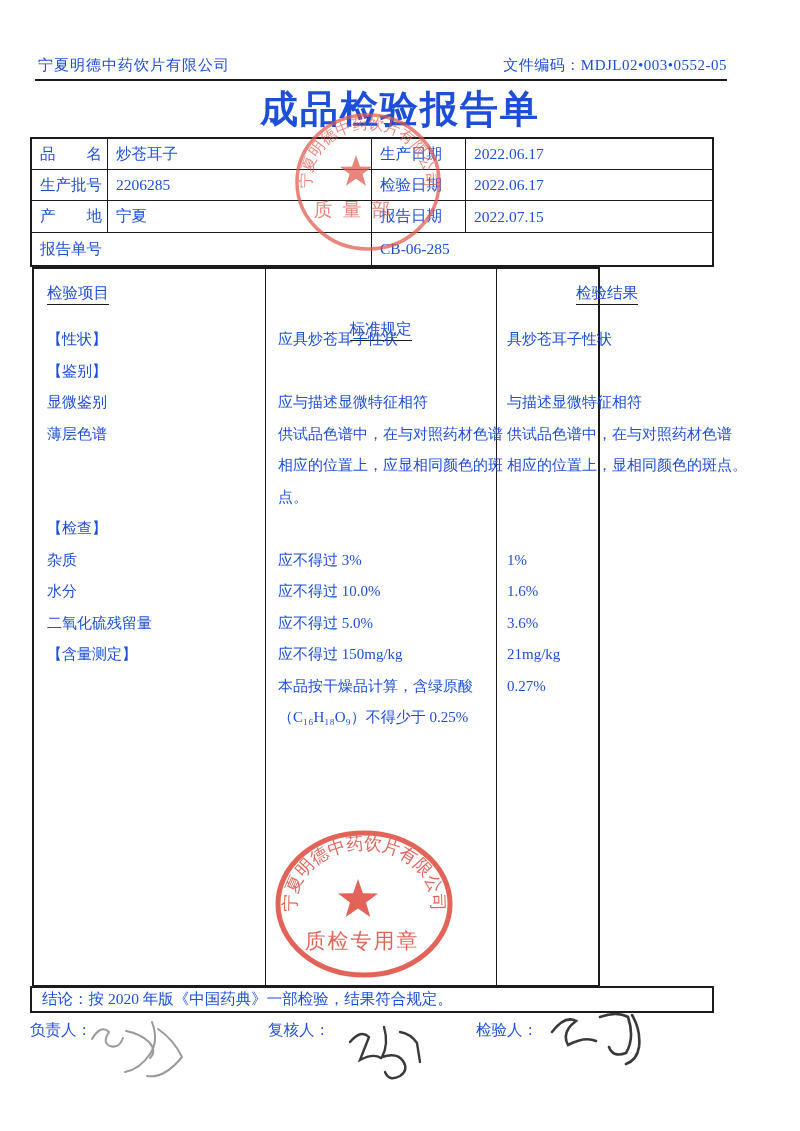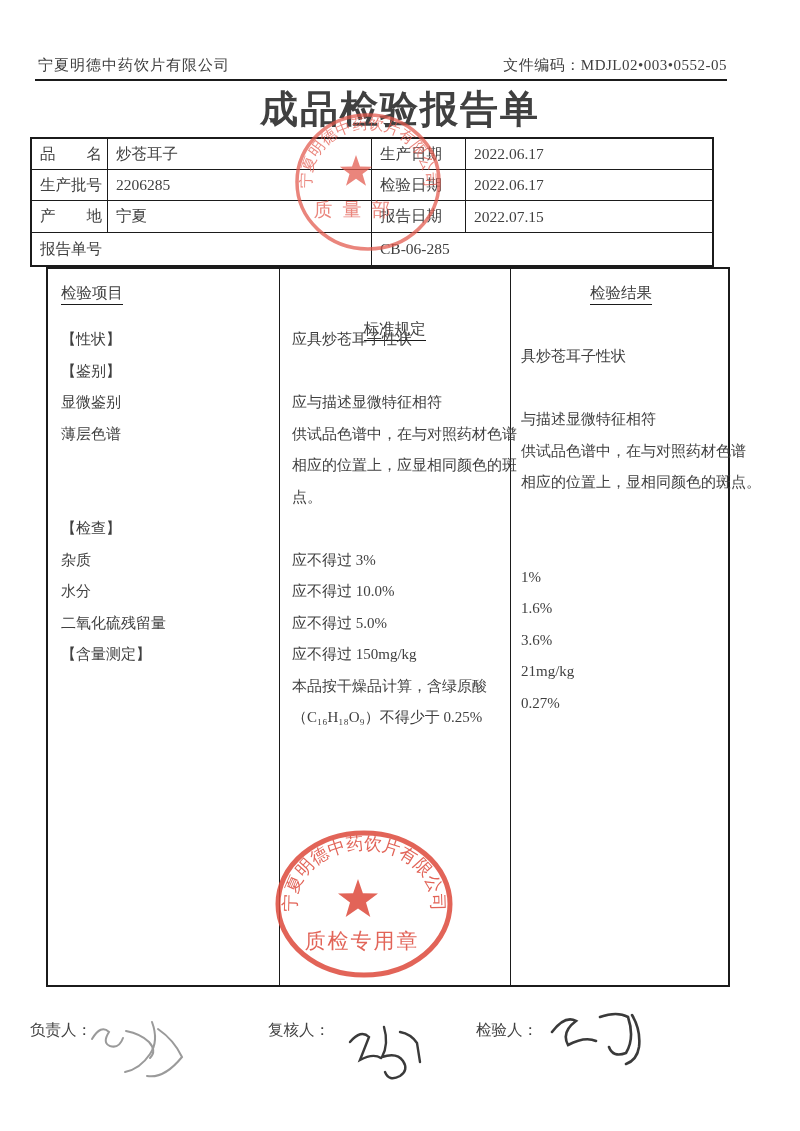--- a/index.html
+++ b/index.html
@@ -1,18 +1,18 @@
 <!DOCTYPE html>
 <html><head>
 <meta charset="utf-8">
 <style>
   html,body{margin:0;padding:0;background:#e8e8e8;}
   .page{
     position:relative;width:800px;height:1131px;background:#ffffff;
-    font-family:"Liberation Serif","DejaVu Serif",serif;color:#404040;
+    font-family:"Liberation Serif","DejaVu Serif",serif;color:#1d4ed8;
     overflow:hidden;margin:0 auto;
   }
   .abs{position:absolute;}
   
   .company{left:38px;top:56px;font-size:15px;letter-spacing:1px;}
   .doccode{right:73px;top:56px;font-size:15px;letter-spacing:.5px;}
   .hrule{left:35px;top:79px;width:692px;height:2px;background:#1b1b1b;}
   .title{left:0;top:84px;width:800px;text-align:center;font-size:38px;font-weight:700;letter-spacing:2px;}
   
   .info-table{
@@ -20,21 +20,21 @@
     display:grid;grid-template-columns:76px 264px 94px 248px;
     grid-template-rows:31px 31px 32px 32px;box-sizing:border-box;font-size:15.5px;
   }
   .cell{border-right:1px solid #1b1b1b;border-bottom:1px solid #1b1b1b;
     display:flex;align-items:center;padding:0 8px;box-sizing:border-box;white-space:nowrap;overflow:hidden;}
   .cell.nr{border-right:none;}
   .cell.nb{border-bottom:none;}
   .span2{grid-column:span 2;}
   
   .insp{
-    left:46px;top:267px;width:684px;height:720px;border:2px solid #1b1b1b;box-sizing:border-box;
+    left:32px;top:267px;width:568px;height:720px;border:2px solid #1b1b1b;box-sizing:border-box;
   }
   .vline{position:absolute;top:0;bottom:0;width:1px;background:#1b1b1b;}
   .col-head{position:absolute;top:14px;font-size:15.5px;}
   .col-head span{border-bottom:1px solid #1b1b1b;padding-bottom:3px;}
   .lines{position:absolute;top:55px;font-size:15px;line-height:31.5px;white-space:nowrap;}
   .lines div{height:31.5px;overflow:visible;}
   
   .conclusion{
     left:30px;top:986px;width:684px;height:27px;border:2px solid #1b1b1b;box-sizing:border-box;
     display:flex;align-items:center;padding-left:10px;font-size:15.5px;
@@ -104,37 +104,40 @@
         <div>相应的位置上，应显相同颜色的斑</div>
         <div>点。</div>
         <div></div>
         <div>应不得过 3%</div>
         <div>应不得过 10.0%</div>
         <div>应不得过 5.0%</div>
         <div>应不得过 150mg/kg</div>
         <div>本品按干燥品计算，含绿原酸</div>
         <div>（C₁₆H₁₈O₉）不得少于 0.25%</div>
       </div>
-    <div class="lines" style="left:473px;width:211px;margin-top:17px;">
+    <div class="lines" style="left:473px;width:211px;">
         <div>具炒苍耳子性状</div>
         <div></div>
         <div>与描述显微特征相符</div>
         <div>供试品色谱中，在与对照药材色谱</div>
         <div>相应的位置上，显相同颜色的斑点。</div>
         <div></div>
         <div></div>
         <div>1%</div>
         <div>1.6%</div>
         <div>3.6%</div>
         <div>21mg/kg</div>
         <div>0.27%</div>
         <div></div>
       </div>
   </div>
 
+  <div class="abs conclusion">
+    <span>结论：按 2020 年版《中国药典》一部检验，结果符合规定。</span>
+  </div>
 
   <div class="abs sign-label" style="left:30px;">负责人：</div>
   <div class="abs sign-label" style="left:268px;">复核人：</div>
   <div class="abs sign-label" style="left:476px;">检验人：</div>
 
   <svg class="abs stamp" style="left:0;top:1005px;" width="800" height="126" viewBox="0 0 800 126">
     <g fill="none" stroke="#9a9a9a" stroke-width="2" stroke-linecap="round">
       <path d="M92,34 q9,-15 17,-7 q-7,11 1,14 q9,3 13,-8"></path>
       <path d="M126,26 q15,3 23,11 q8,9 1,16"></path>
       <path d="M152,17 q7,19 -2,32 q-10,15 -25,18"></path>

